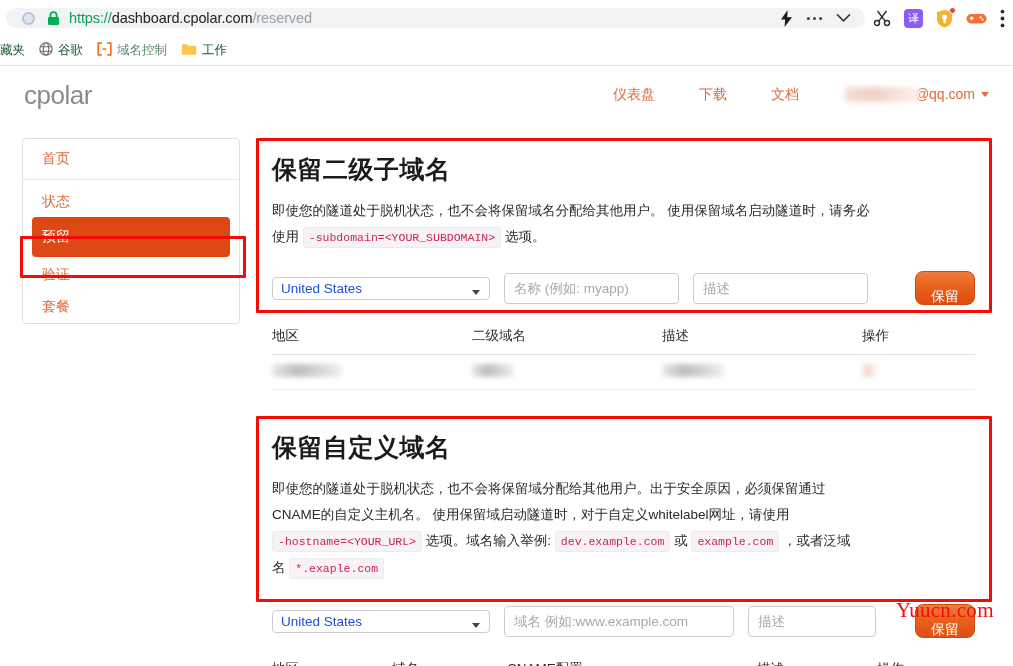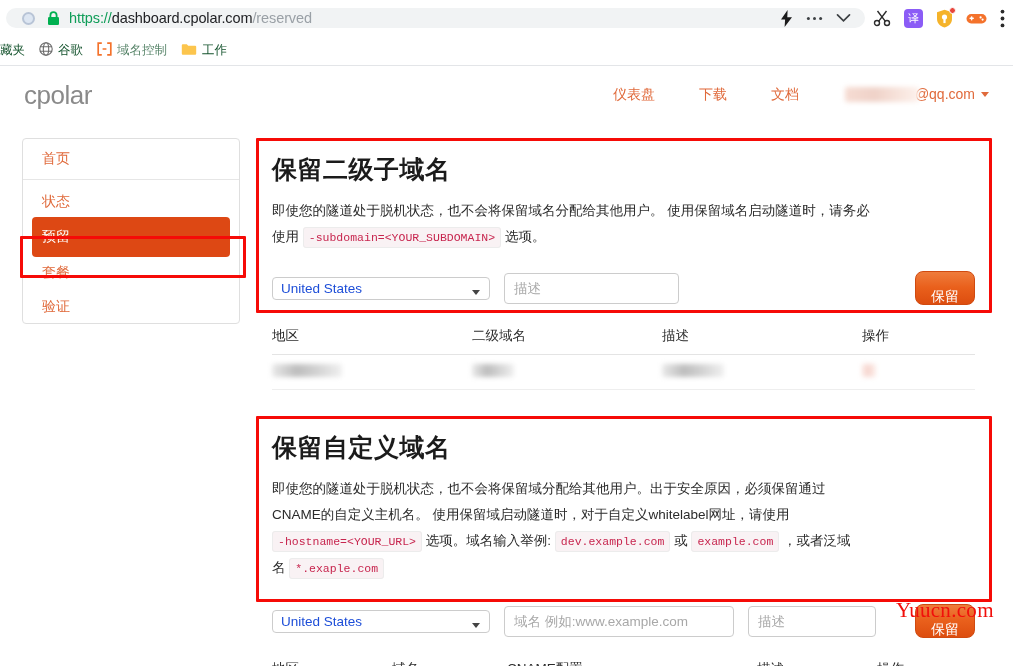--- a/index.html
+++ b/index.html
@@ -483,45 +483,46 @@
     <div class="sidebar">
       <div class="side-item divider">
         <span>首页</span>
       </div>
       <div class="side-item" style="padding-top:13px;padding-bottom:6px;">
         <span>状态</span>
       </div>
       <div class="side-item active">
         <span>预留</span>
       </div>
+      <div class="side-item" style="padding-top:9px;padding-bottom:7px;">
+        <span>验证</span>
+      </div>
       <div class="side-item" style="padding-top:7px;padding-bottom:7px;">
         <span>套餐</span>
-      </div>
-      <div class="side-item" style="padding-top:9px;padding-bottom:7px;">
-        <span>验证</span>
       </div>
     </div>
 
     <div class="main">
 
       <div class="panel">
         <div class="panel-title">保留二级子域名</div>
         <div class="panel-desc">
           <span>即使您的隧道处于脱机状态，也不会将保留域名分配给其他用户。 使用保留域名启动隧道时，请务必使用</span>
           <code class="snip">-subdomain=&lt;YOUR_SUBDOMAIN&gt;</code>
           <span>选项。</span>
         </div>
 
         <div class="form-row">
           <div class="sel-wrap">
             <select class="region">
               <option>United States</option>
             </select>
             <span class="sel-arrow"></span>
           </div>
+          <input class="txt name-input" type="text" placeholder="名称 (例如: myapp)" style="">
           <input class="txt desc-input" type="text" placeholder="描述" style="">
           <button class="btn-reserve">保留</button>
         </div>
 
         <table class="dtable">
           <thead>
             <tr>
               <th style="width:200px">地区</th>
               <th style="width:190px">二级域名</th>
               <th style="width:200px">描述</th>

